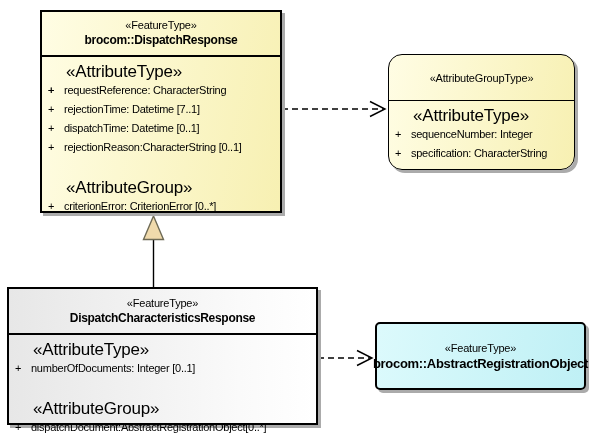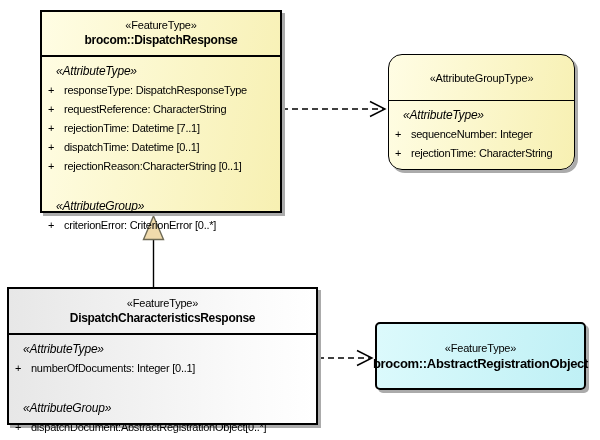--- a/index.html
+++ b/index.html
@@ -18,21 +18,21 @@
   .rounded{border-radius:14px;}
   .node-header{
     box-sizing:border-box;display:flex;flex-direction:column;align-items:center;
     justify-content:center;text-align:center;
   }
   .hdr-sep{border-bottom:2px solid #000;}
   .stereotype{font-size:11px;letter-spacing:-0.2px;line-height:14px;}
   .node-name{font-size:12px;font-weight:bold;letter-spacing:-0.3px;line-height:17px;white-space:nowrap;}
   .italic .node-name{font-size:13px;}
   .node-body{box-sizing:border-box;padding-top:5px;}
-  .section-heading{font-size:12px;letter-spacing:-0.2px;line-height:19px;padding-left:14px;white-space:nowrap;font-style:italic;}
+  .section-heading{font-size:17px;letter-spacing:-0.2px;line-height:19px;padding-left:24px;white-space:nowrap;}
   .section-gap{margin-top:21px;}
   .attr-row{position:relative;font-size:11px;letter-spacing:-0.25px;line-height:19px;padding-left:22px;white-space:nowrap;}
   .attr-row .vis{position:absolute;left:6px;top:0;}
 </style>
 </head>
 <body>
 
 <div class="canvas">
 
   <svg class="connector-layer" viewBox="0 0 600 440" width="600" height="440">
@@ -52,21 +52,20 @@
 
   <div class="uml-node node-yellow" style="left:40px;top:10px;width:242px;height:203px;">
     <div class="node-header hdr-sep" style="height:45px;">
       <div class="stereotype">«FeatureType»</div>
       <div class="node-name">brocom::DispatchResponse</div>
     </div>
     <div class="node-body">
       <div class="section-heading">«AttributeType»</div>
       <div class="attr-row">
         <span class="vis">+</span>
-        <span>responseType: DispatchResponseType</span>
       </div>
       <div class="attr-row">
         <span class="vis">+</span>
         <span>requestReference: CharacterString</span>
       </div>
       <div class="attr-row">
         <span class="vis">+</span>
         <span>rejectionTime: Datetime [7..1]</span>
       </div>
       <div class="attr-row">
@@ -90,21 +89,21 @@
       <div class="stereotype">«AttributeGroupType»</div>
     </div>
     <div class="node-body">
       <div class="section-heading">«AttributeType»</div>
       <div class="attr-row">
         <span class="vis">+</span>
         <span>sequenceNumber: Integer</span>
       </div>
       <div class="attr-row">
         <span class="vis">+</span>
-        <span>rejectionTime: CharacterString</span>
+        <span>specification: CharacterString</span>
       </div>
     </div>
   </div>
 
   <div class="uml-node node-white" style="left:7px;top:287px;width:311px;height:138px;">
     <div class="node-header hdr-sep" style="height:46px;">
       <div class="stereotype">«FeatureType»</div>
       <div class="node-name">DispatchCharacteristicsResponse</div>
     </div>
     <div class="node-body">

